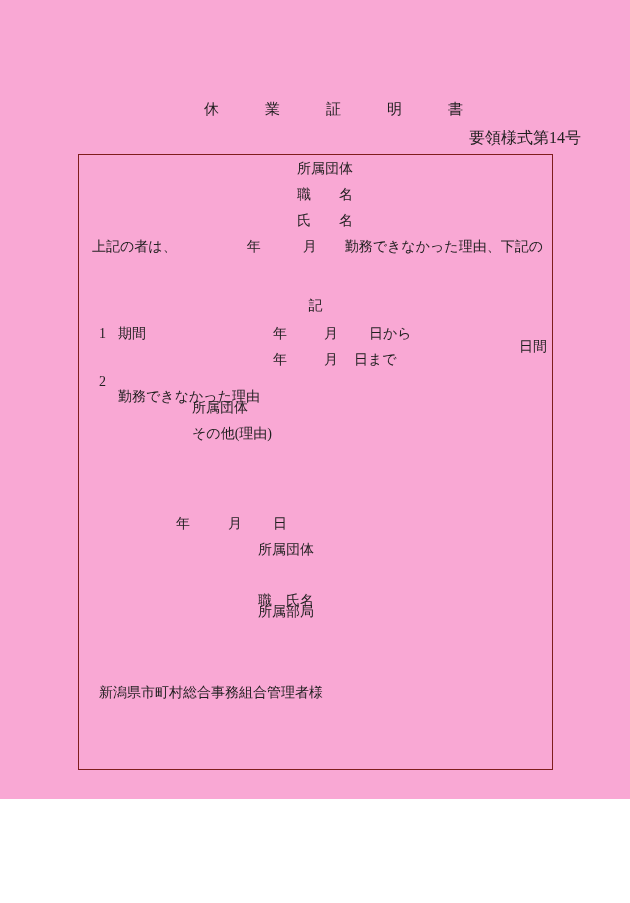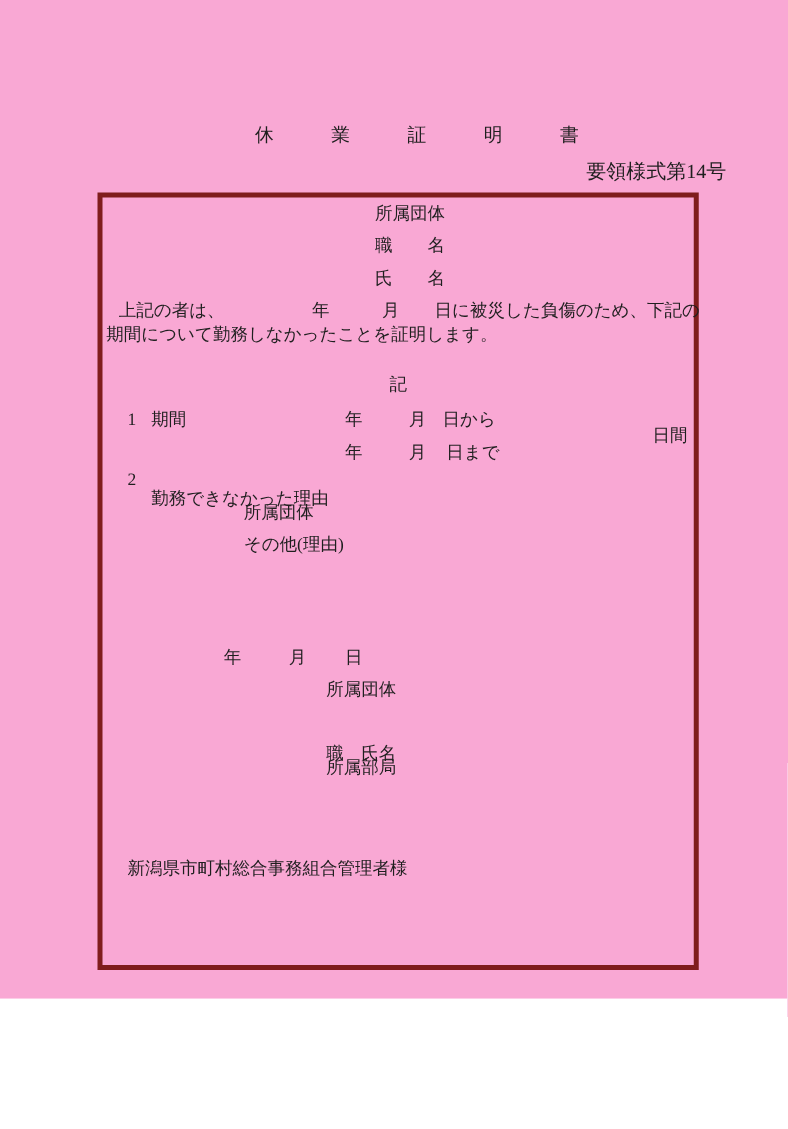--- a/index.html
+++ b/index.html
@@ -29,35 +29,35 @@
     top: 129px;
     right: 83px;
     font-size: 16px;
   }
   .frame {
     position: absolute;
     left: 78px;
     top: 154px;
     width: 473px;
     height: 614px;
-    border: 4px solid #7f1d1d;
+    border: 1px solid #7f1d1d;
     background: transparent;
   }
   
   .hdr-org      { left: 218px; top: 6px;  }
   .hdr-pos      { left: 218px; top: 32px; }
   .hdr-name     { left: 218px; top: 58px; }
   .stmt1        { left: 13px;  top: 84px;  }
   .stmt2        { left: 3px;   top: 103px; }
   .record-head  { left: 0; top: 143px; width: 100%; text-align: center; }
   .i1-num       { left: 20px;  top: 171px; }
   .i1-label     { left: 39px;  top: 171px; }
   .i1-y1        { left: 194px; top: 171px; }
   .i1-m1        { left: 245px; top: 171px; }
-  .i1-d1        { left: 272px; top: 171px; }
+  .i1-d1        { left: 290px; top: 171px; }
   .i1-y2        { left: 194px; top: 197px; }
   .i1-m2        { left: 245px; top: 197px; }
   .i1-d2        { left: 275px; top: 197px; }
   .i1-days      { left: 440px; top: 184px; font-family: Liberation Mono, monospace; }
   .i2-num       { left: 20px;  top: 219px; }
   .i2-label     { left: 39px;  top: 219px; margin-top: 15px; }
   .i2-r1        { left: 113px; top: 245px; }
   .i2-r2        { left: 113px; top: 271px; }
   .sig-y        { left: 97px;  top: 361px; }
   .sig-m        { left: 149px; top: 361px; }
@@ -74,22 +74,21 @@
 
   <div class="abs title">休業証明書</div>
   <div class="abs form-number">要領様式第14号</div>
 
   <div class="frame">
 
     <div class="abs hdr-org">所属団体</div>
     <div class="abs hdr-pos">職　　名</div>
     <div class="abs hdr-name">氏　　名</div>
 
-    <div class="abs stmt1">上記の者は、　　　　　年　　　月　　日に被災した負傷のため、下記の</div>
-    <div class="abs stmt2">期間について勤務しなかったことを証明します。</div>
+    <div class="abs stmt1">上記の者は、　　　　　年　　　月　　勤務できなかった理由、下記の</div>
 
     <div class="abs record-head">記</div>
 
     <div class="abs i1-num">1</div>
     <div class="abs i1-label">期間</div>
     <div class="abs i1-y1">年</div>
     <div class="abs i1-m1">月</div>
     <div class="abs i1-d1">日から</div>
     <div class="abs i1-y2">年</div>
     <div class="abs i1-m2">月</div>

